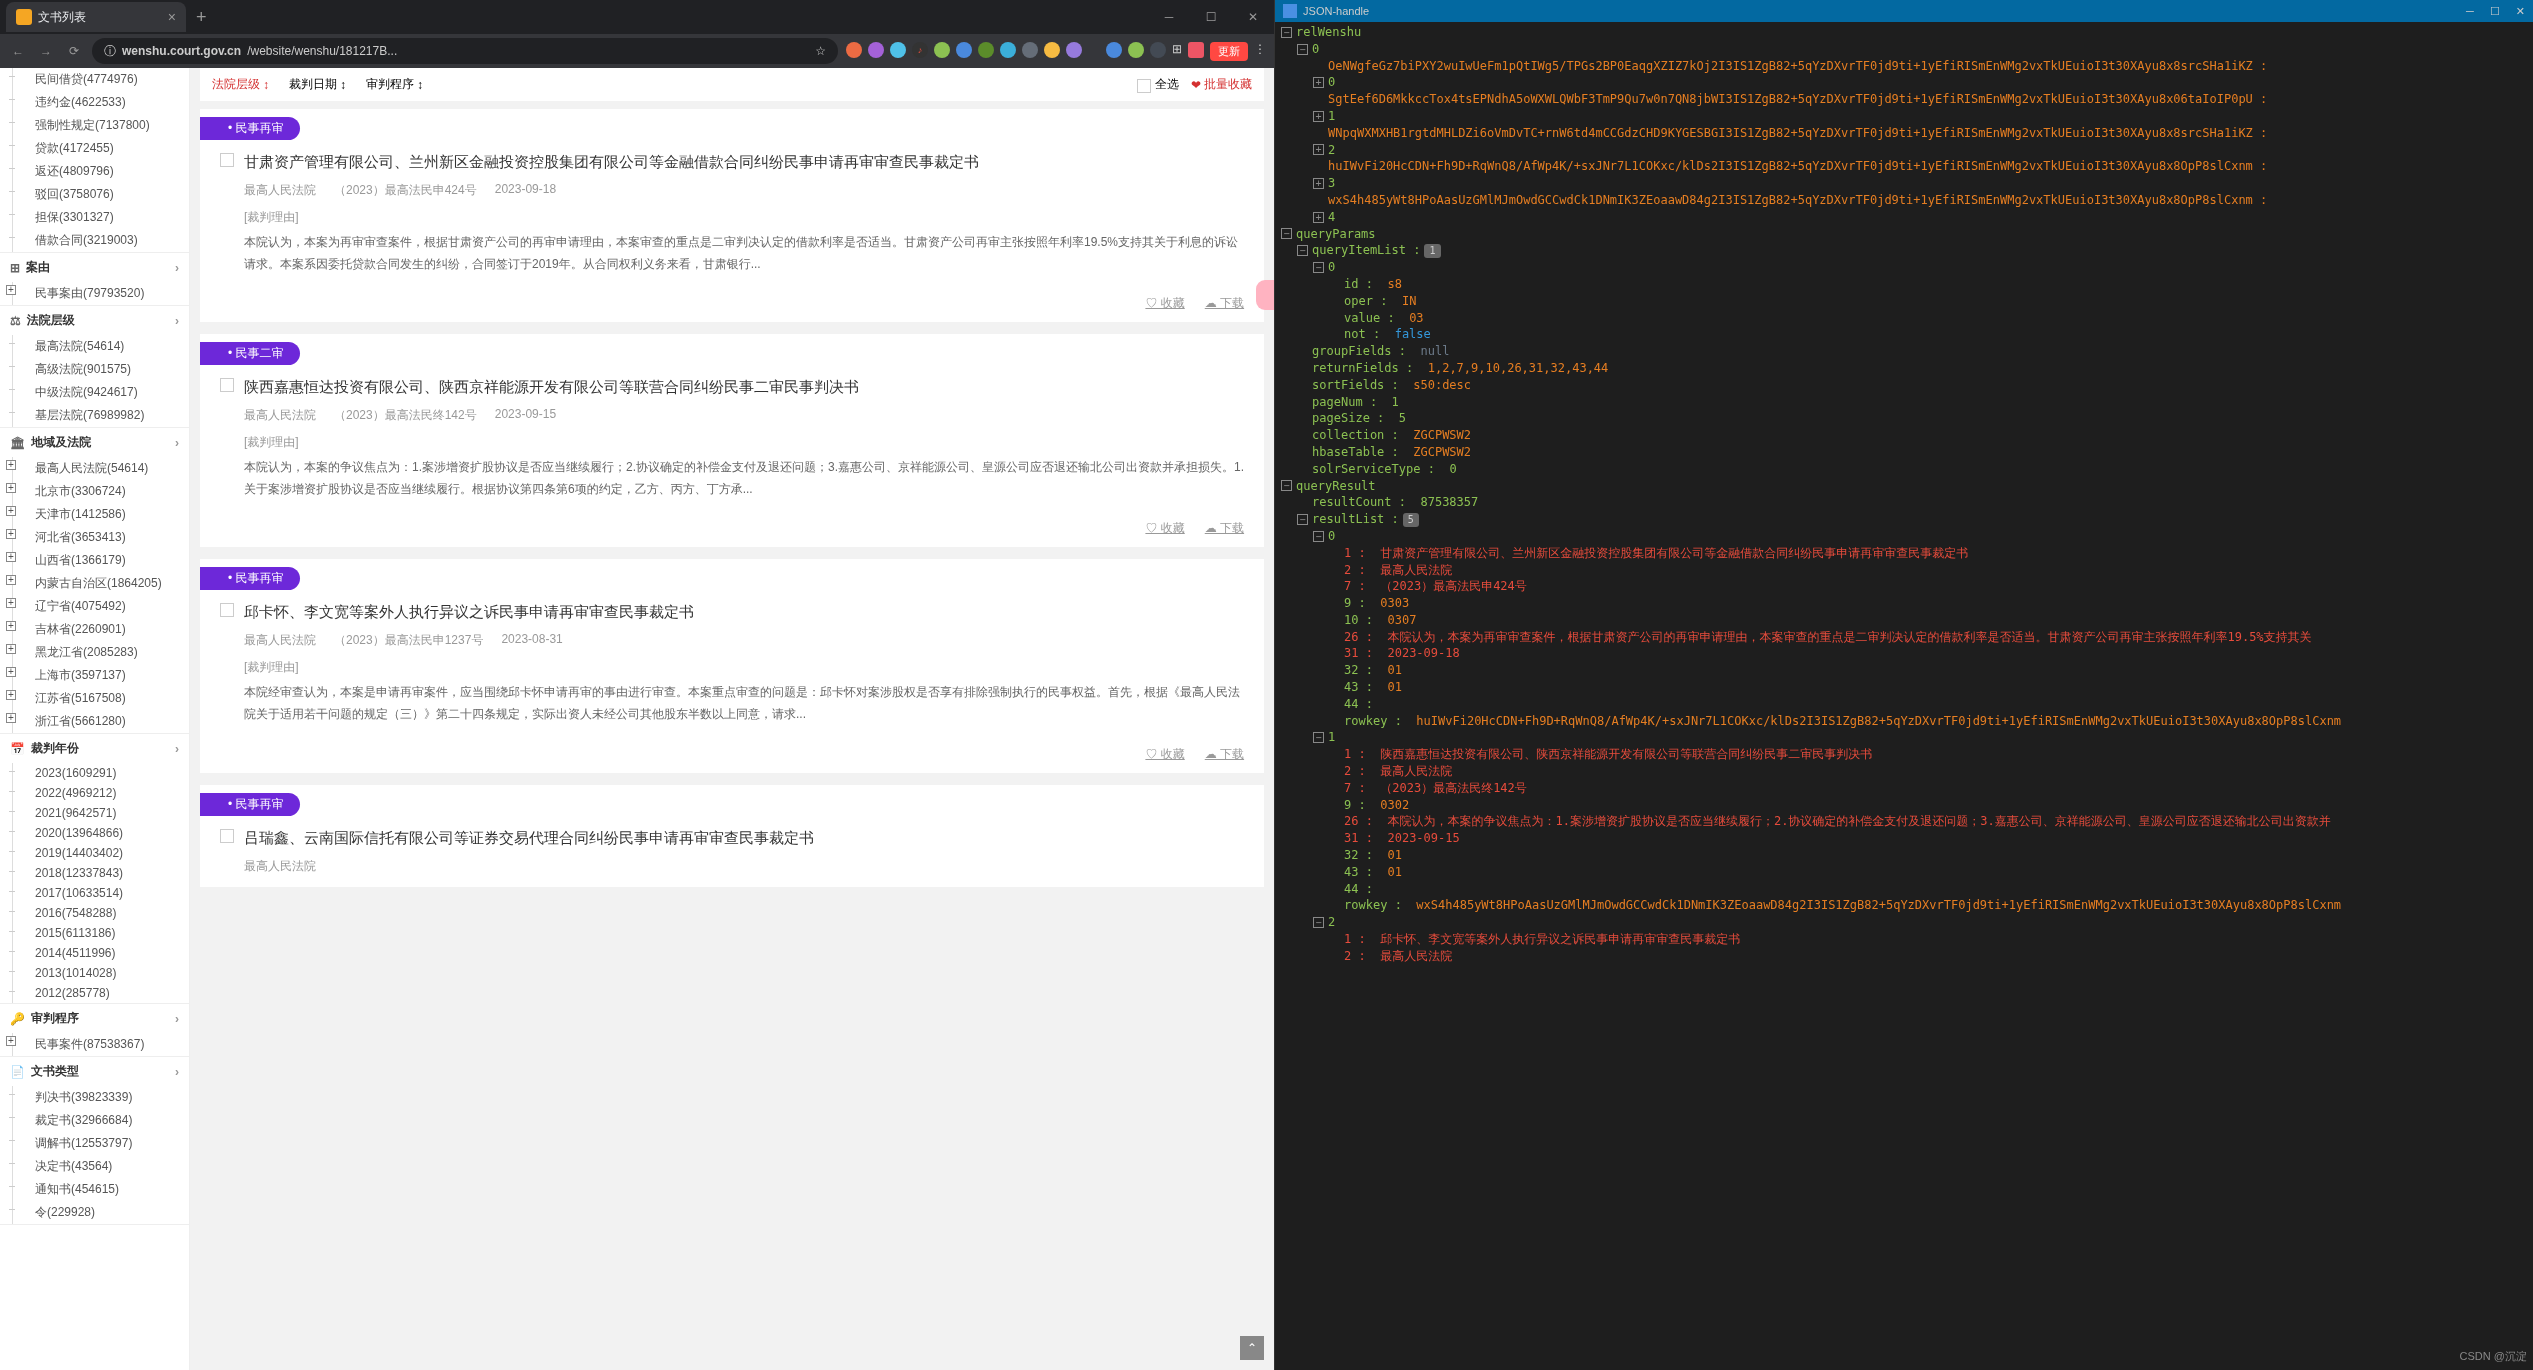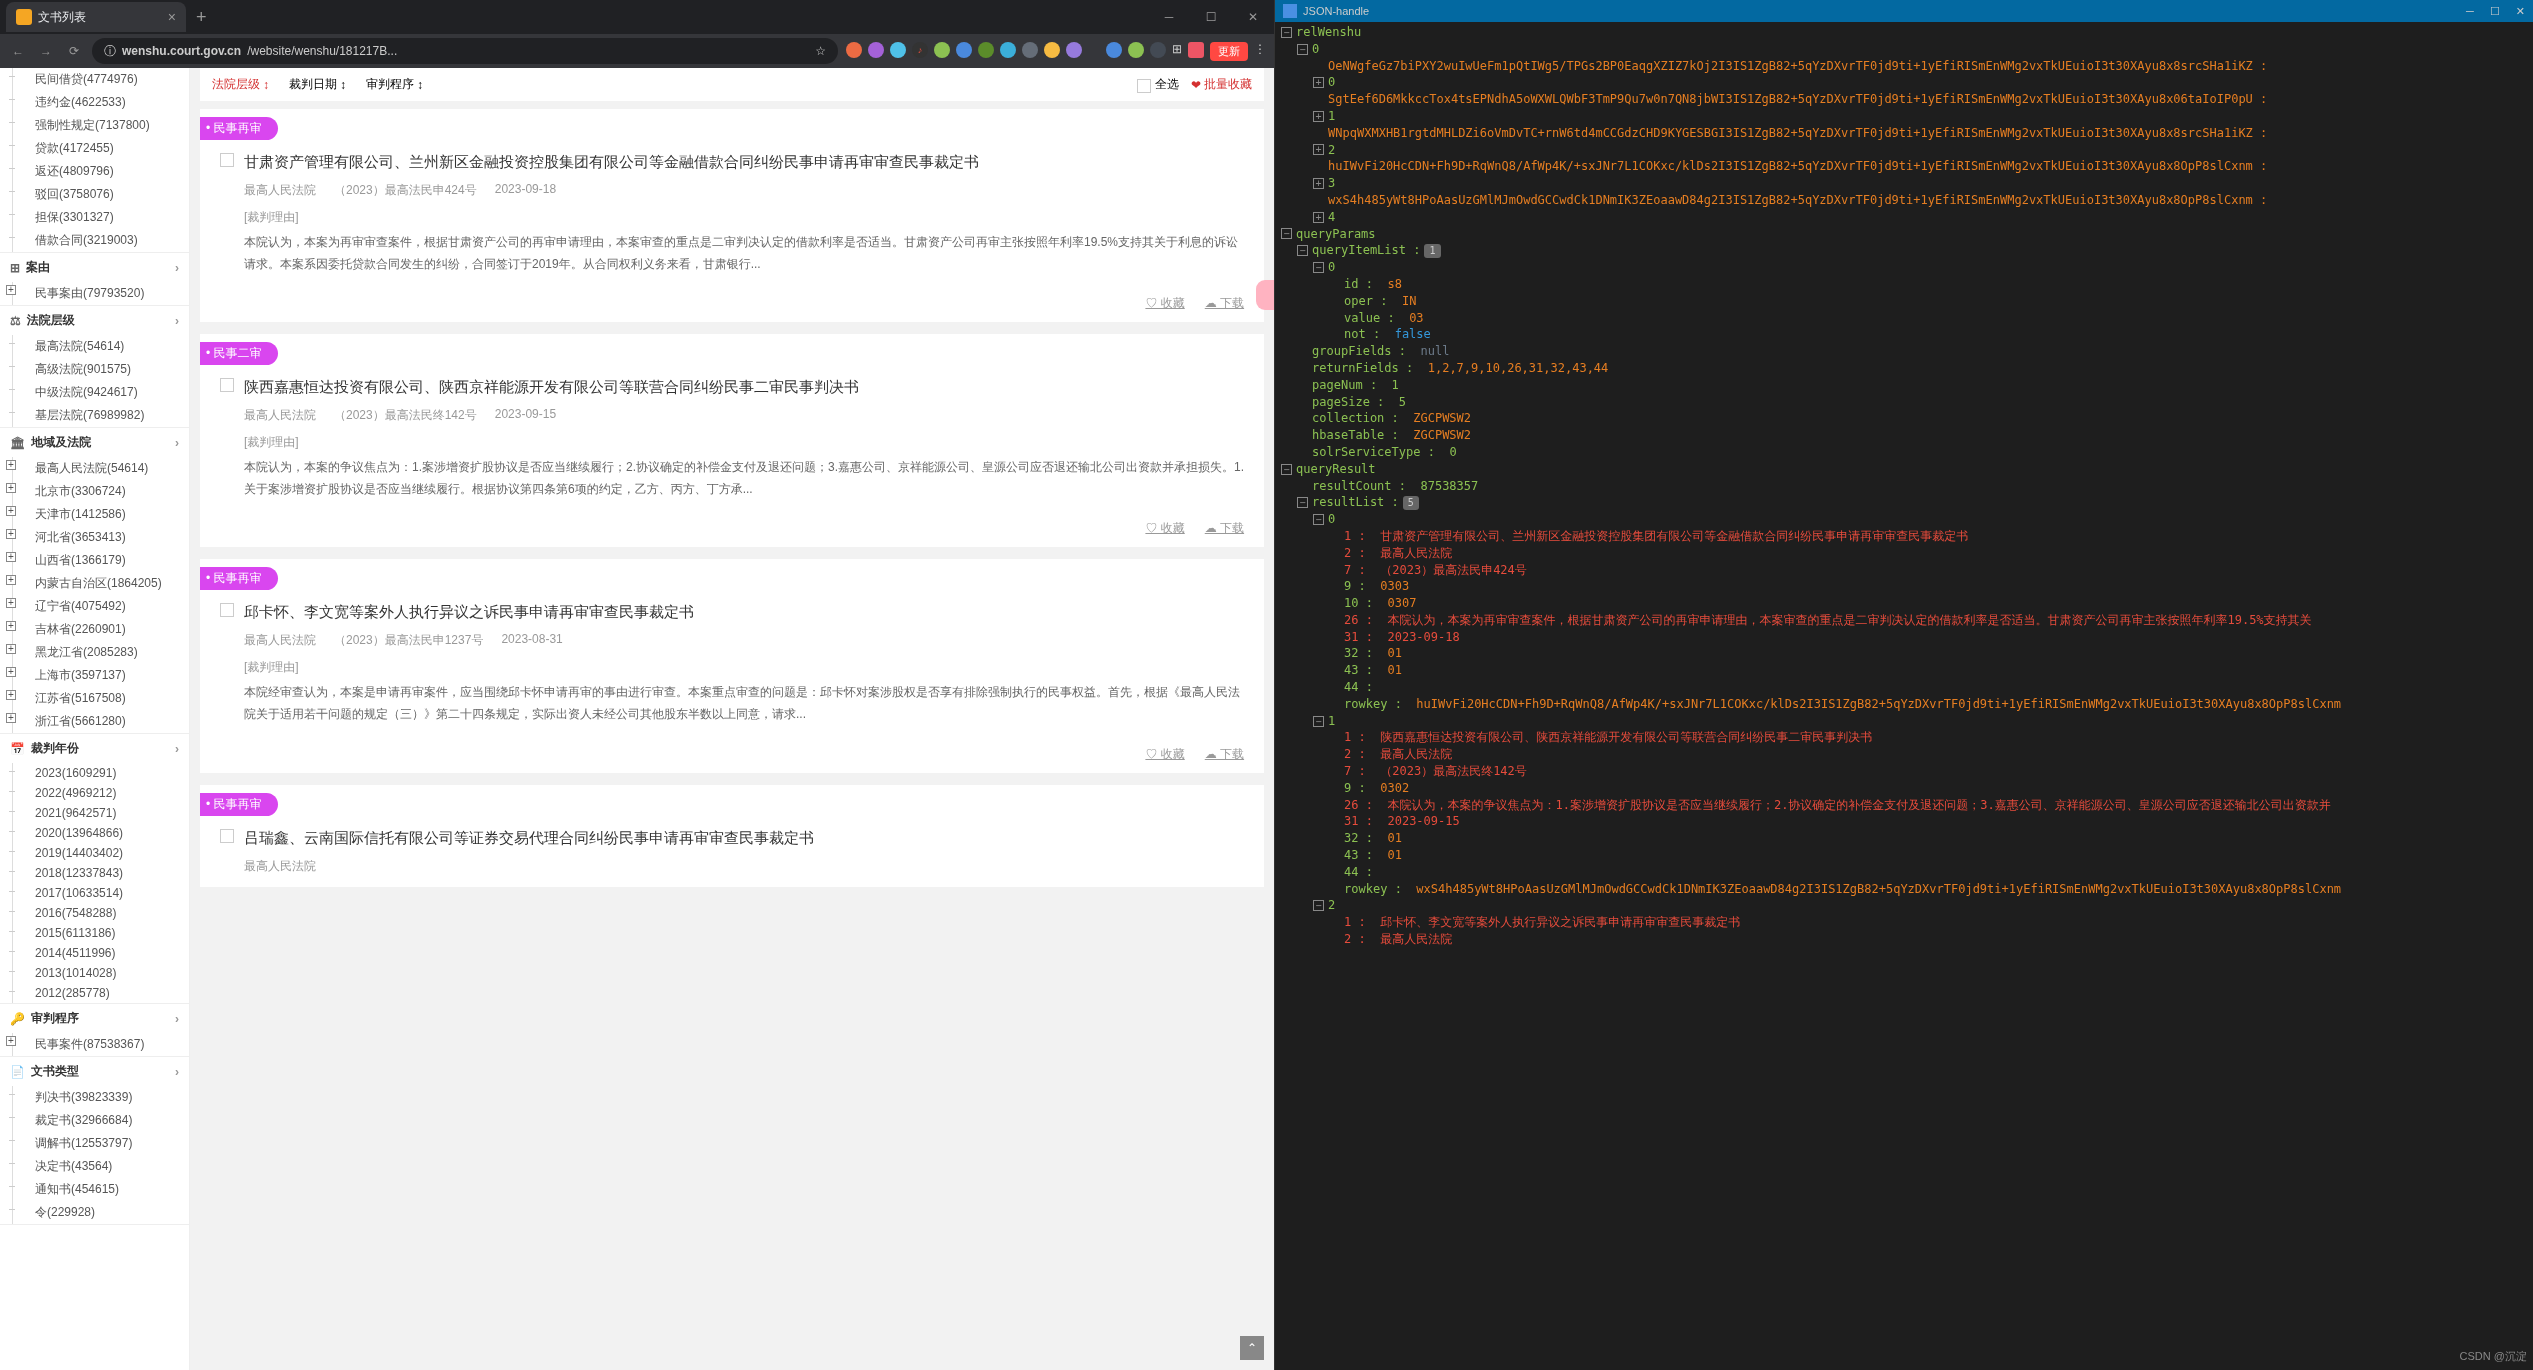--- a/index.html
+++ b/index.html
@@ -38,21 +38,21 @@
 
 .main { flex: 1; padding: 0 10px 10px; overflow-y: auto; }
 .filter-bar { display: flex; align-items: center; background: #fff; padding: 8px 12px; margin-bottom: 8px; font-size: 12px; }
 .filter-item { margin-right: 20px; display: flex; align-items: center; gap: 3px; }
 .filter-item.active { color: #d43030; }
 .filter-right { margin-left: auto; display: flex; align-items: center; gap: 12px; }
 .select-all { display: flex; align-items: center; gap: 4px; }
 .batch-fav { color: #d43030; display: flex; align-items: center; gap: 3px; }
 
 .case-card { background: #fff; margin-bottom: 12px; position: relative; }
-.case-tag { background: #d946ef; color: #fff; padding: 3px 16px 3px 6px; border-radius: 0 12px 12px 0; font-size: 12px; display: inline-flex; align-items: center; gap: 4px; margin-top: 8px; }
+.case-tag { background: #6d28d9; color: #fff; padding: 3px 16px 3px 28px; border-radius: 0 12px 12px 0; font-size: 12px; display: inline-flex; align-items: center; gap: 4px; margin-top: 8px; }
 .case-body { padding: 10px 20px 12px; }
 .case-title-row { display: flex; align-items: flex-start; gap: 10px; }
 .case-check { width: 14px; height: 14px; border: 1px solid #ccc; margin-top: 3px; flex-shrink: 0; }
 .case-title { font-size: 15px; color: #333; line-height: 1.6; font-weight: 500; }
 .case-meta { color: #999; font-size: 12px; margin-top: 8px; margin-left: 24px; display: flex; gap: 18px; }
 .case-reason { color: #999; font-size: 12px; margin: 10px 0 6px 24px; }
 .case-content { color: #666; font-size: 12px; line-height: 1.8; margin-left: 24px; }
 .case-actions { display: flex; justify-content: flex-end; gap: 20px; padding: 8px 20px 10px; color: #999; font-size: 12px; text-decoration: underline; }
 .case-action { display: flex; align-items: center; gap: 4px; }
 
@@ -424,20 +424,21 @@
           <span class="spacer" style="width:32px"></span>
           <span class="toggle">−</span>
           <span class="jkey">0</span>
         </div>
         <div class="json-line"><span class="spacer" style="width:48px"></span><span style="width:15px;flex-shrink:0"></span><span class="jkey">id :</span>&nbsp;&nbsp;<span class="jstr">s8</span></div>
         <div class="json-line"><span class="spacer" style="width:48px"></span><span style="width:15px;flex-shrink:0"></span><span class="jkey">oper :</span>&nbsp;&nbsp;<span class="jstr">IN</span></div>
         <div class="json-line"><span class="spacer" style="width:48px"></span><span style="width:15px;flex-shrink:0"></span><span class="jkey">value :</span>&nbsp;&nbsp;<span class="jstr">03</span></div>
         <div class="json-line"><span class="spacer" style="width:48px"></span><span style="width:15px;flex-shrink:0"></span><span class="jkey">not :</span>&nbsp;&nbsp;<span class="jfalse">false</span></div>
         <div class="json-line"><span class="spacer" style="width:16px"></span><span style="width:15px;flex-shrink:0"></span><span class="jkey">groupFields :</span>&nbsp;&nbsp;<span class="jnull">null</span></div>
         <div class="json-line"><span class="spacer" style="width:16px"></span><span style="width:15px;flex-shrink:0"></span><span class="jkey">returnFields :</span>&nbsp;&nbsp;<span class="jstr">1,2,7,9,10,26,31,32,43,44</span></div>
+        <div class="json-line"><span class="spacer" style="width:16px"></span><span style="width:15px;flex-shrink:0"></span><span class="jkey">sortFields :</span>&nbsp;&nbsp;<span class="jstr">s50:desc</span></div>
         <div class="json-line"><span class="spacer" style="width:16px"></span><span style="width:15px;flex-shrink:0"></span><span class="jkey">pageNum :</span>&nbsp;&nbsp;<span class="jnum">1</span></div>
         <div class="json-line"><span class="spacer" style="width:16px"></span><span style="width:15px;flex-shrink:0"></span><span class="jkey">pageSize :</span>&nbsp;&nbsp;<span class="jnum">5</span></div>
         <div class="json-line"><span class="spacer" style="width:16px"></span><span style="width:15px;flex-shrink:0"></span><span class="jkey">collection :</span>&nbsp;&nbsp;<span class="jstr">ZGCPWSW2</span></div>
         <div class="json-line"><span class="spacer" style="width:16px"></span><span style="width:15px;flex-shrink:0"></span><span class="jkey">hbaseTable :</span>&nbsp;&nbsp;<span class="jstr">ZGCPWSW2</span></div>
         <div class="json-line"><span class="spacer" style="width:16px"></span><span style="width:15px;flex-shrink:0"></span><span class="jkey">solrServiceType :</span>&nbsp;&nbsp;<span class="jnum">0</span></div>
         <div class="json-line">
           <span class="spacer" style="width:0px"></span>
           <span class="toggle">−</span>
           <span class="jkey">queryResult</span>
         </div>

